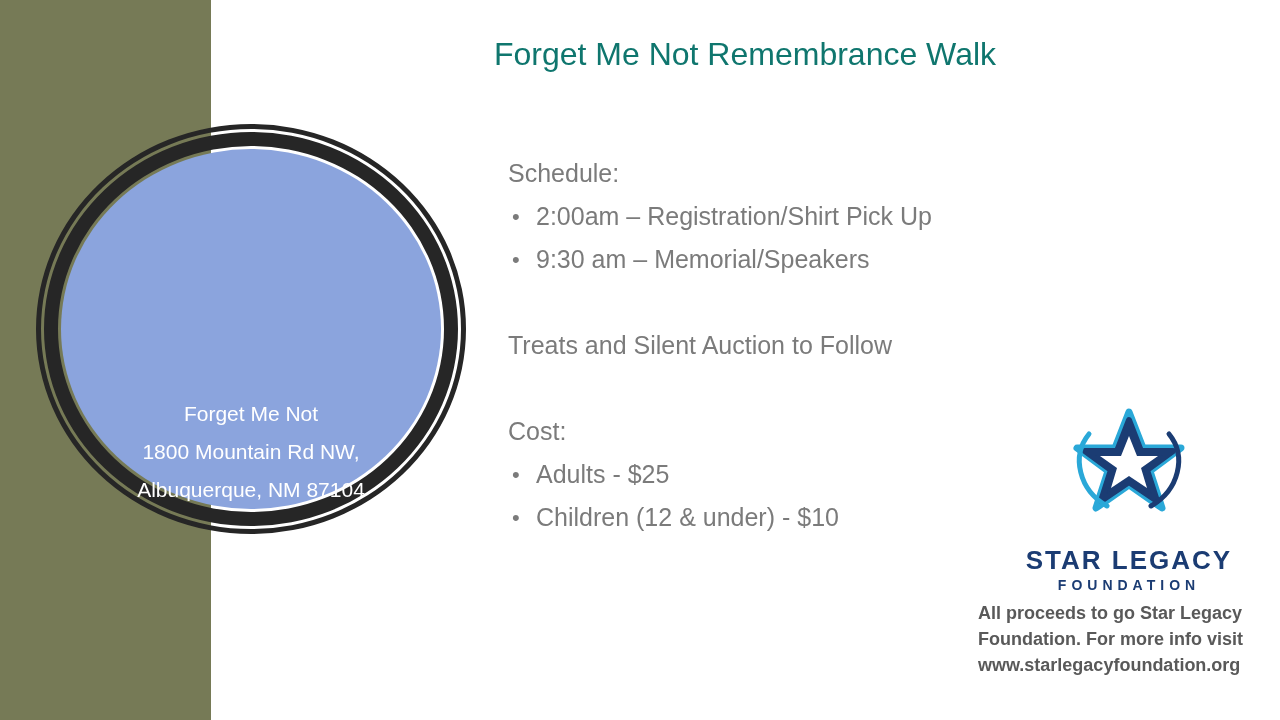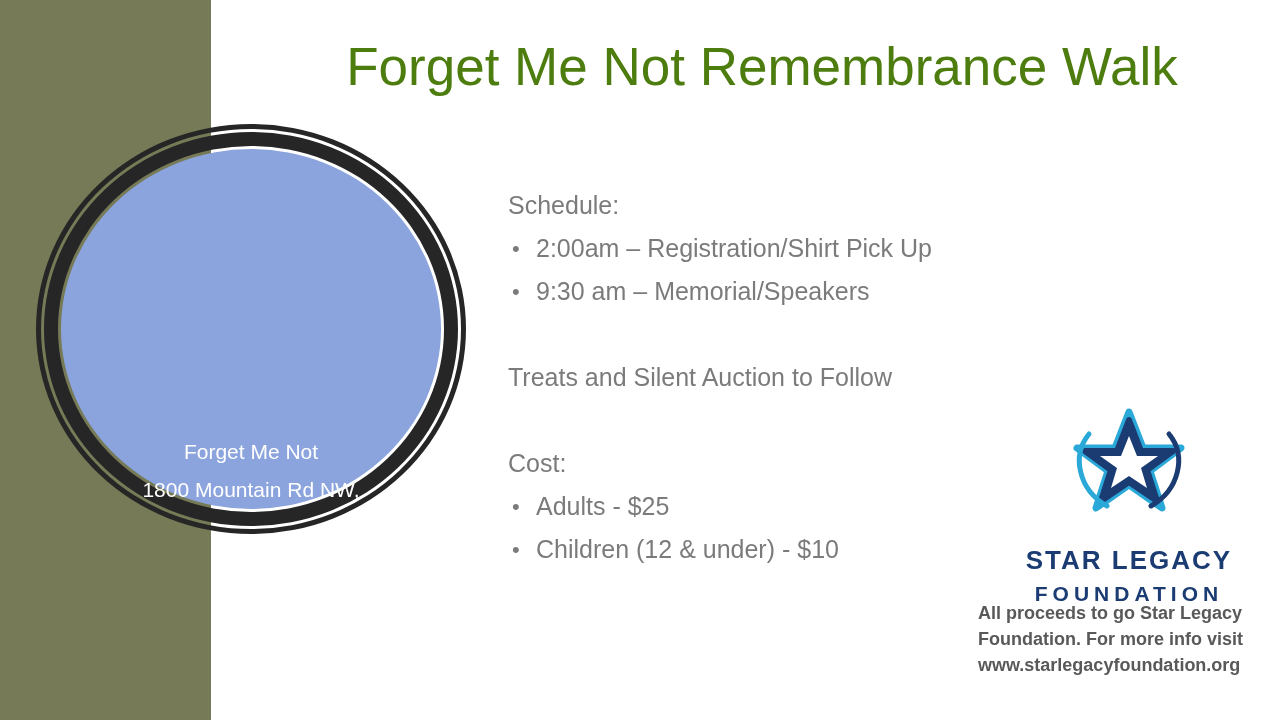--- a/index.html
+++ b/index.html
@@ -23,27 +23,27 @@
   .left-band {
     position: absolute;
     left: 0;
     top: 0;
     width: 211px;
     height: 720px;
     background: #767a56;
   }
   .title {
     position: absolute;
-    left: 247px;
+    left: 230px;
     top: 36px;
     width: 1030px;
     text-align: center;
-    font-size: 53px;
+    font-size: 32px;
     font-weight: 400;
-    color: #4d7c0f;
+    color: #0f766e;
     letter-spacing: 0px;
     white-space: nowrap;
   }
 
   
   .oval-wrap {
     position: absolute;
     left: 36px;
     top: 124px;
     width: 430px;
@@ -96,21 +96,20 @@
 
   
   .body-block {
     position: absolute;
     left: 508px;
     top: 152px;
     width: 560px;
     color: #7b7b7b;
     font-size: 25px;
     line-height: 43px;
-    margin-top: 32px;
   }
   .body-block .plain {
     white-space: nowrap;
   }
   .bullet {
     position: relative;
     padding-left: 28px;
     white-space: nowrap;
   }
   .bullet::before {
@@ -144,25 +143,24 @@
     color: #1b3c73;
   }
   .logo-text .l1 {
     font-size: 26px;
     font-weight: bold;
     letter-spacing: 2px;
     line-height: 28px;
     margin-top: 16px;
   }
   .logo-text .l2 {
-    font-size: 21px;
+    font-size: 14px;
     font-weight: bold;
     letter-spacing: 5px;
     line-height: 22px;
-    margin-top: 9px;
   }
 
   .footnote {
     position: absolute;
     left: 978px;
     top: 600px;
     width: 310px;
     font-size: 18px;
     line-height: 26px;
     color: #595959;
@@ -177,20 +175,21 @@
   <div class="left-band"></div>
 
   <div class="title">Forget Me Not Remembrance Walk</div>
 
   <div class="oval-wrap">
     <div class="oval-outer"></div>
     <div class="oval-mid"></div>
     <div class="oval-fill">
       <div class="oval-line">Forget Me Not</div>
       <div class="oval-line">1800 Mountain Rd NW,</div>
+      <div class="oval-line">Albuquerque, NM 87104</div>
     </div>
   </div>
 
   <div class="body-block">
     <div class="plain">Schedule:</div>
     <div class="bullet">2:00am – Registration/Shirt Pick Up</div>
     <div class="bullet">9:30 am – Memorial/Speakers</div>
     <div class="spacer"></div>
     <div class="plain">Treats and Silent Auction to Follow</div>
     <div class="spacer"></div>

